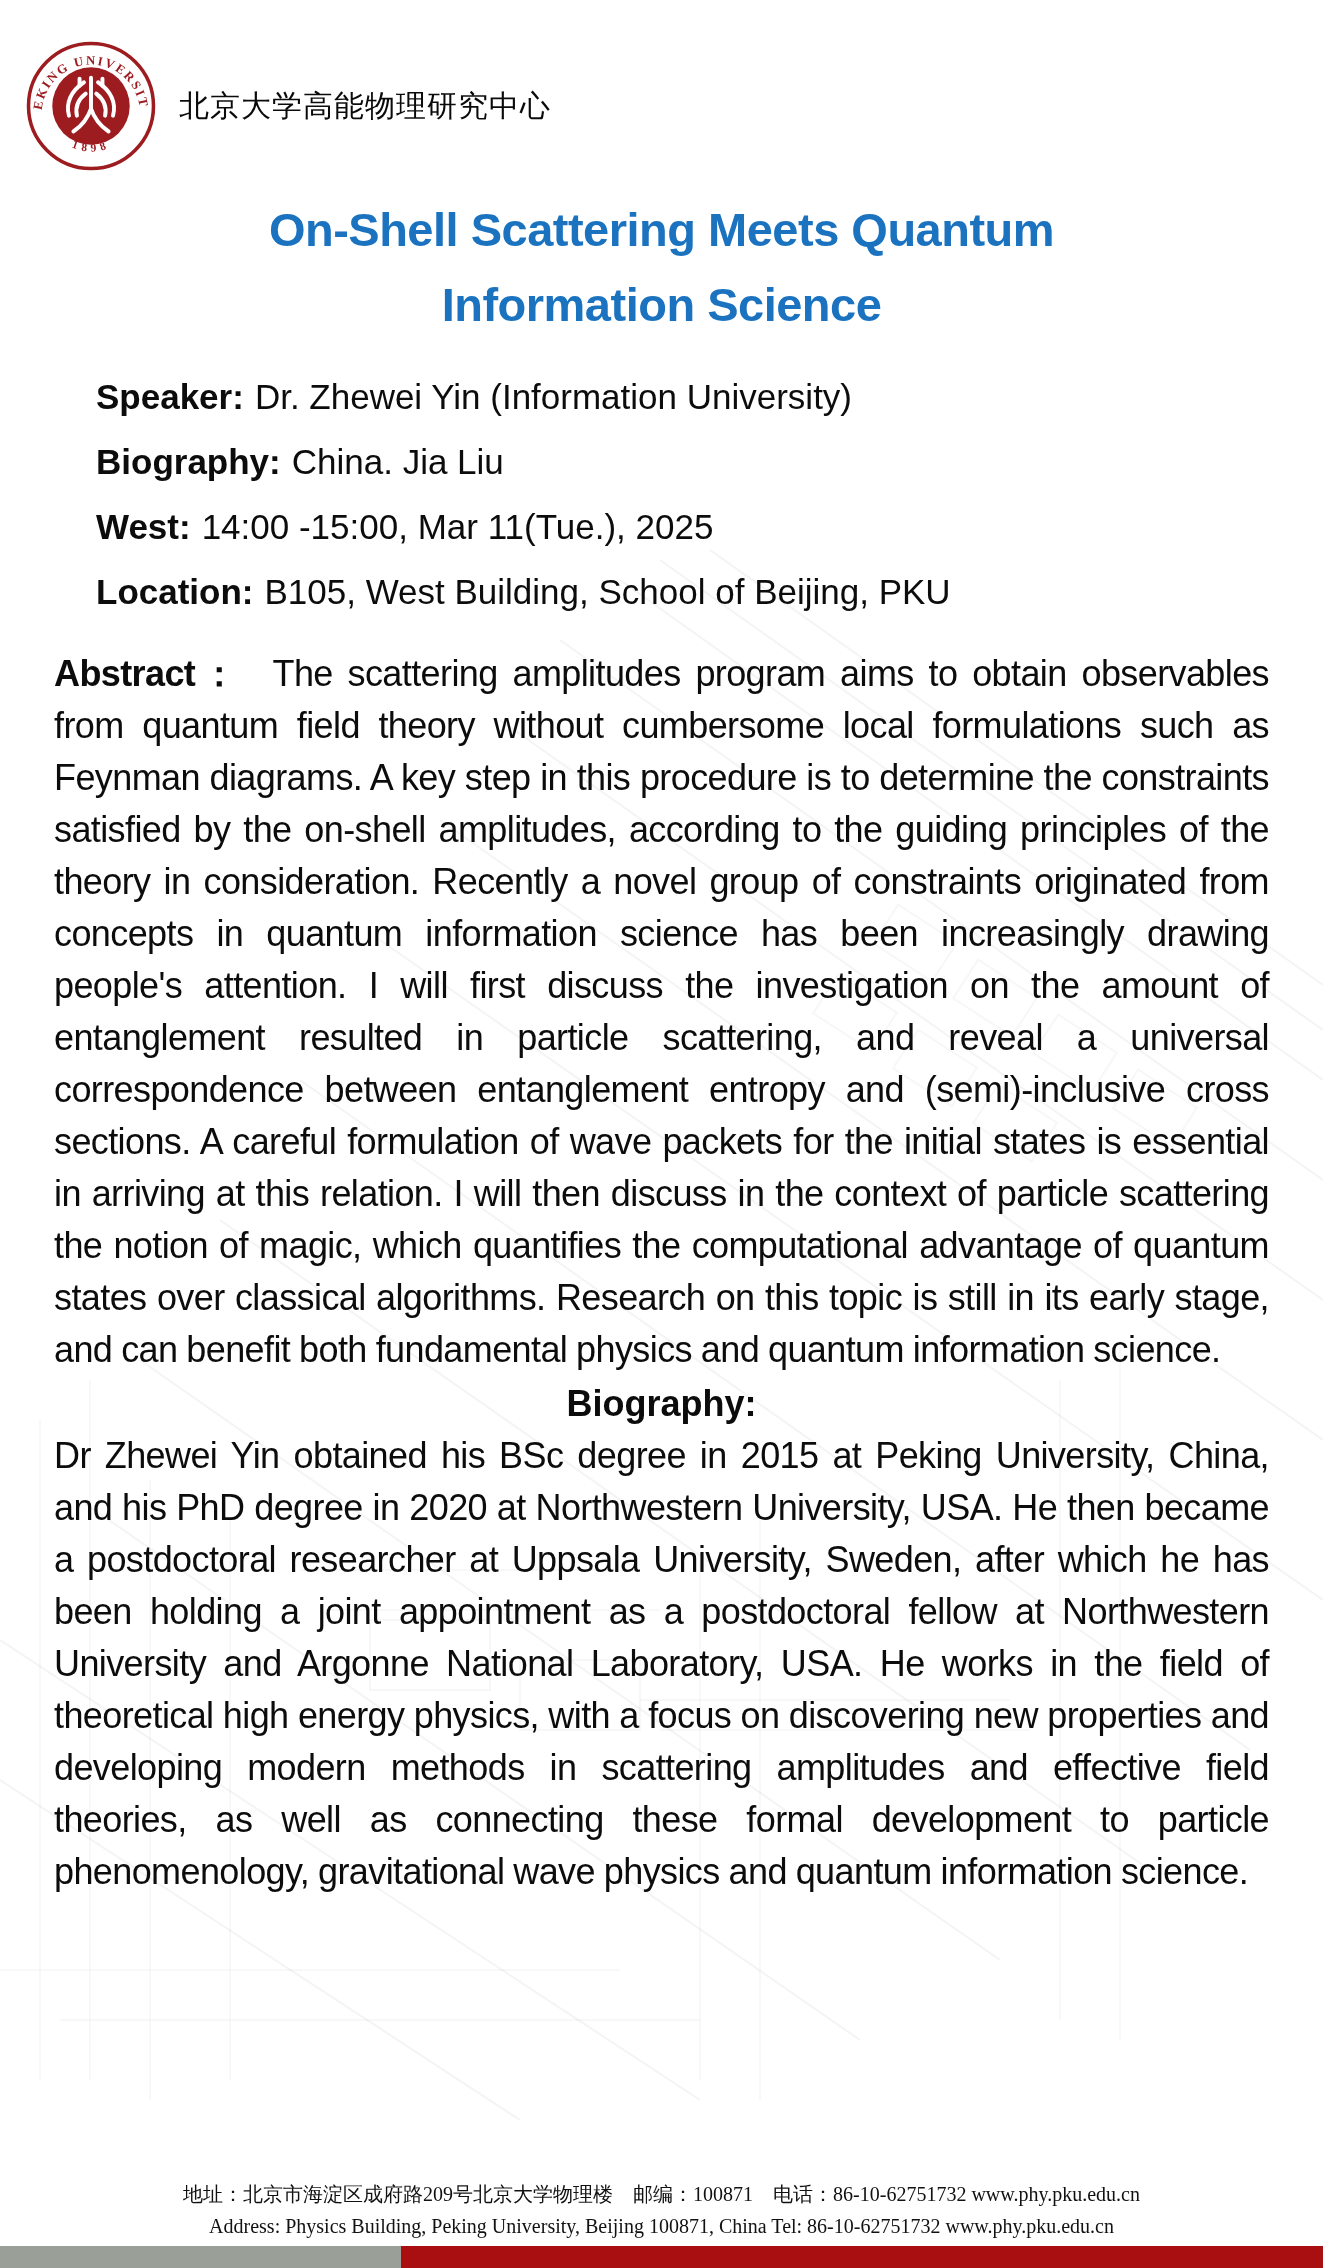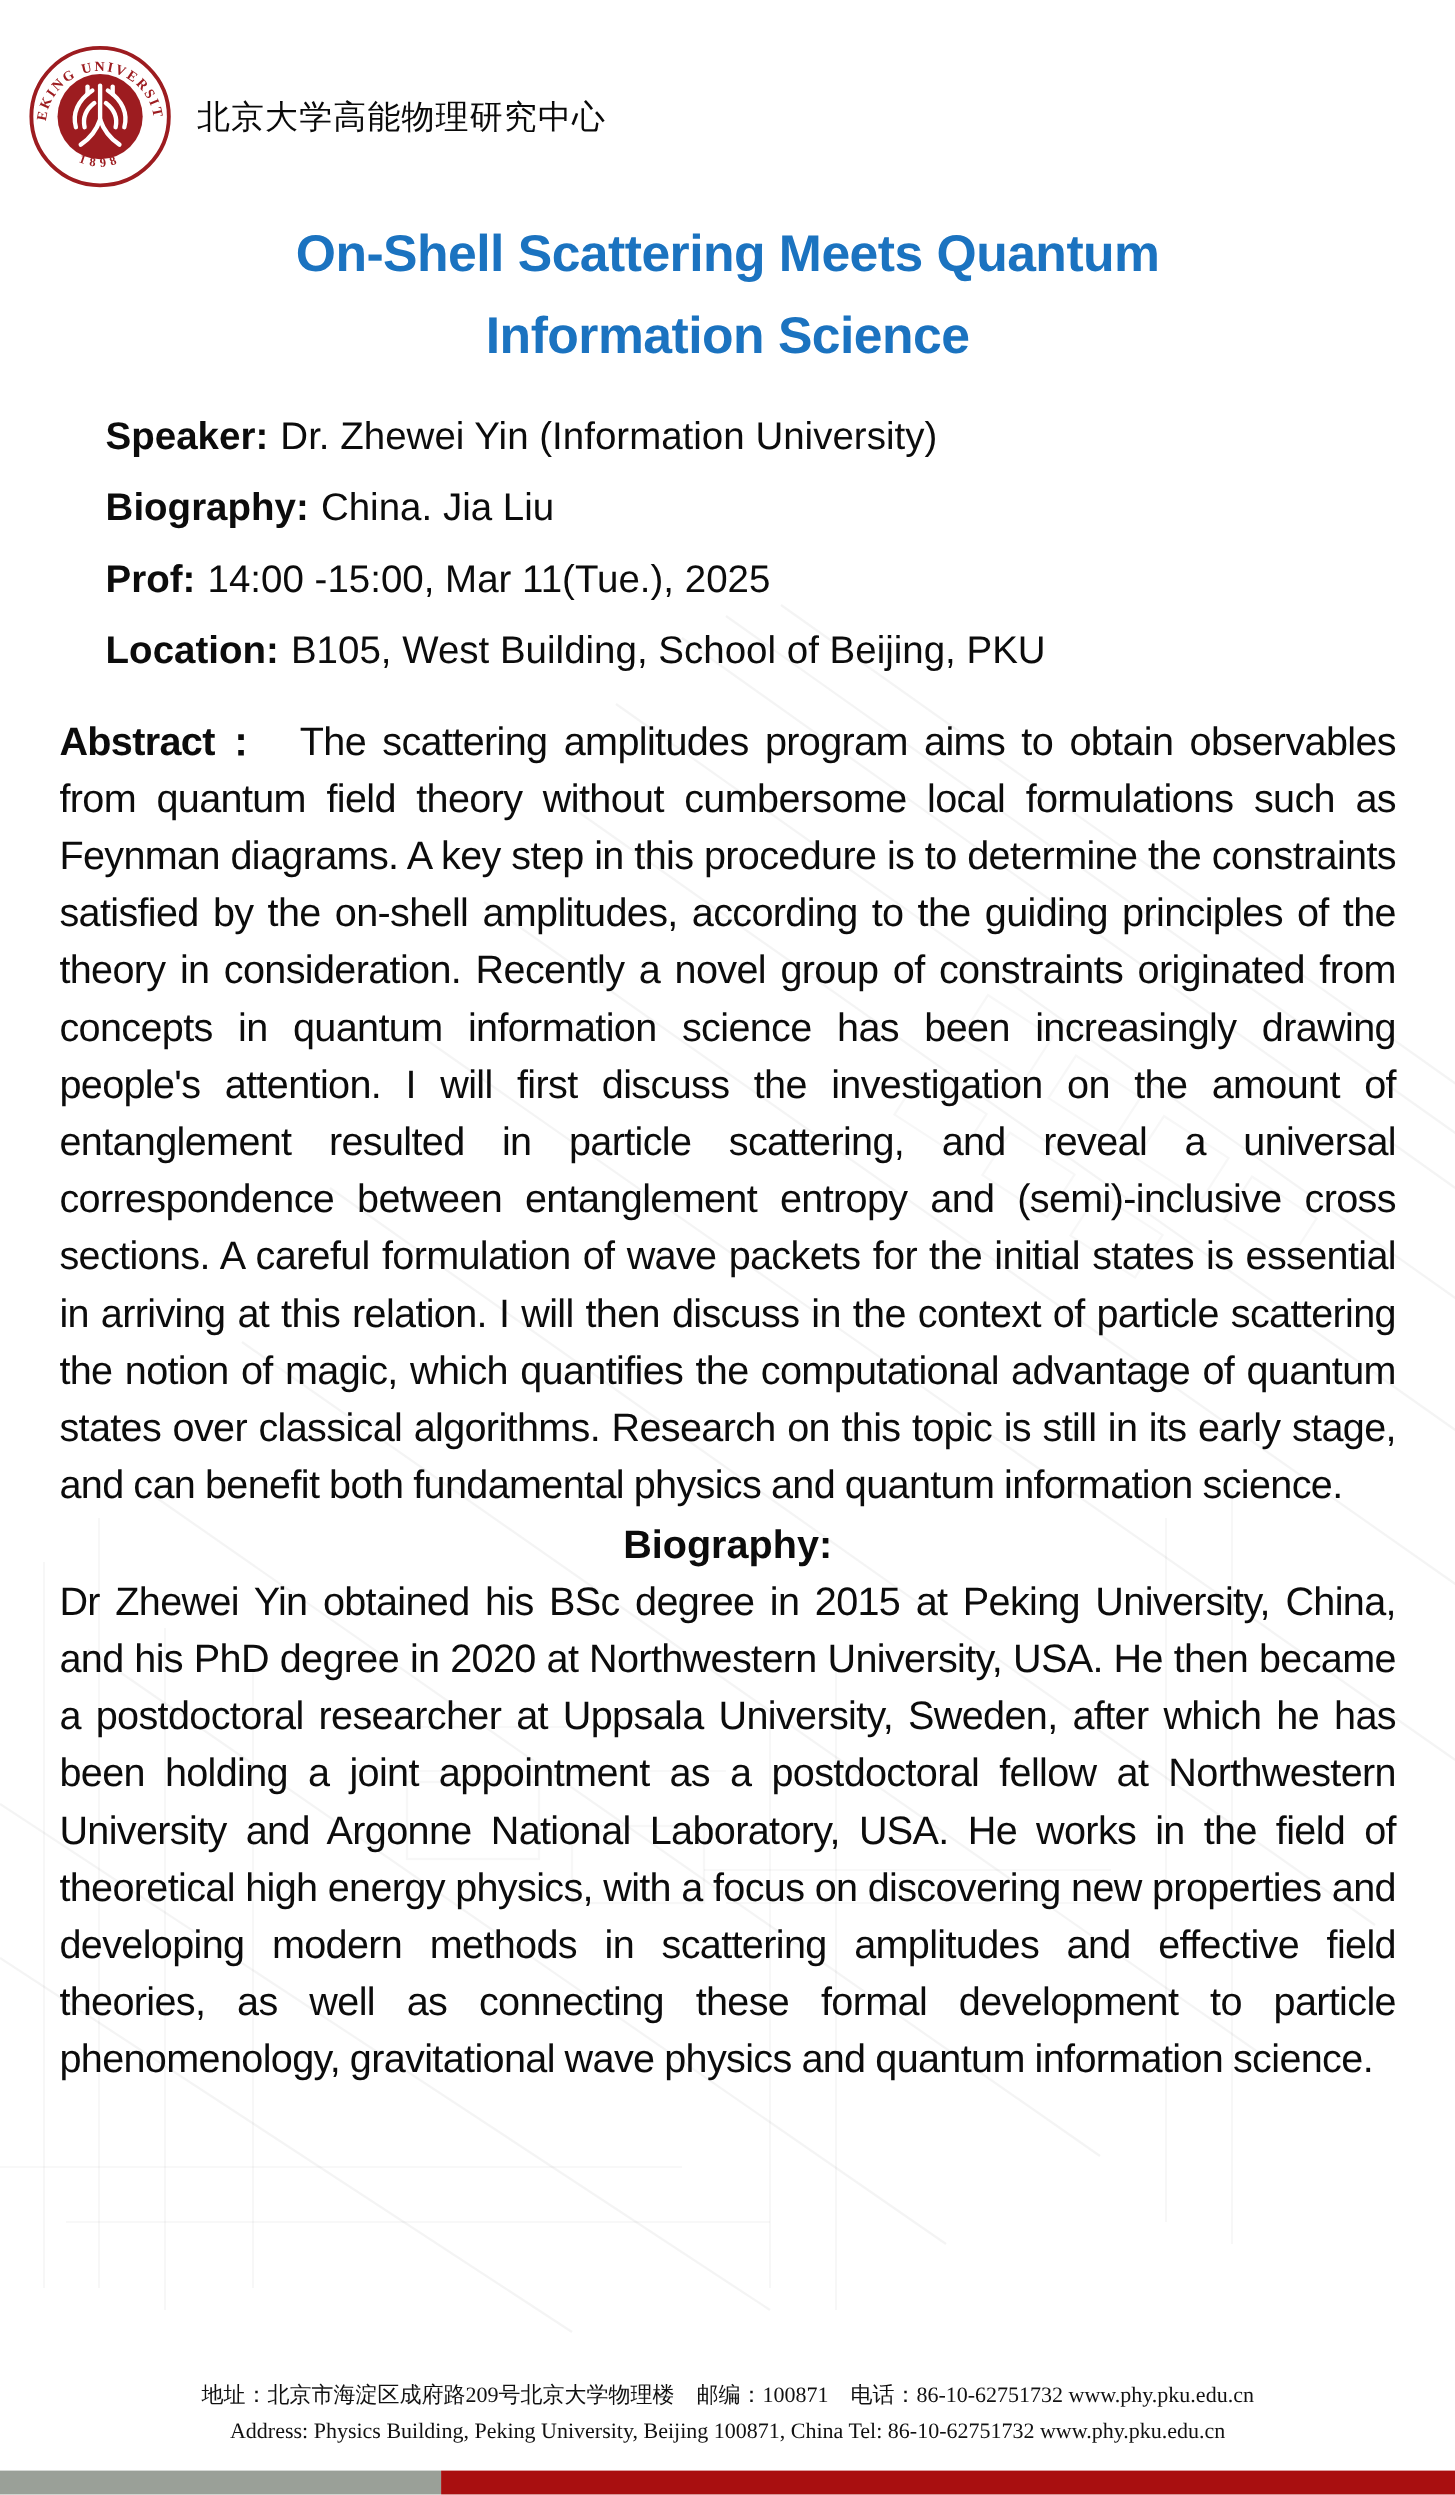--- a/index.html
+++ b/index.html
@@ -41,21 +41,21 @@
   .inline-label{font-weight:bold;margin-right:30px;}
   .bio-heading{margin:2px 54px 0;font-size:36px;line-height:52px;font-weight:bold;text-align:center;}
   .bio-body{margin-top:0;}
   
   .footer{position:absolute;left:0;bottom:0;width:100%;z-index:3;}
   .footer-text{
     text-align:center;
     font-family:"Liberation Serif",serif;
     font-size:20px;line-height:32px;
     color:#111;
-    padding-bottom:20px;
+    padding-bottom:4px;
   }
   .bottom-bar{display:flex;height:22px;width:100%;}
   .bar-gray{width:401px;background:var(--bar-gray,#9aa098);}
   .bar-red{flex:1;background:var(--bar-red,#a90f10);}
 </style>
 </head>
 <body>
 
 <div class="poster">
 
@@ -138,21 +138,21 @@
     <h1 class="page-title">On-Shell Scattering Meets Quantum Information Science</h1>
 
     <div class="details">
       <div class="detail-row">
         <span class="detail-label">Speaker:</span><span>Dr. Zhewei Yin (Information University)</span>
       </div>
       <div class="detail-row">
         <span class="detail-label">Biography:</span><span>China. Jia Liu</span>
       </div>
       <div class="detail-row">
-        <span class="detail-label">Prof:</span><span>14:00 -15:00, Mar 11(Tue.), 2025</span>
+        <span class="detail-label">West:</span><span>14:00 -15:00, Mar 11(Tue.), 2025</span>
       </div>
       <div class="detail-row">
         <span class="detail-label">Location:</span><span>B105, West Building, School of Beijing, PKU</span>
       </div>
     </div>
 
     <p class="bodytext">
       <span class="inline-label">Abstract：</span><span>The scattering amplitudes program aims to obtain observables from quantum field theory without cumbersome local formulations such as Feynman diagrams. A key step in this procedure is to determine the constraints satisfied by the on-shell amplitudes, according to the guiding principles of the theory in consideration. Recently a novel group of constraints originated from concepts in quantum information science has been increasingly drawing people's attention. I will first discuss the investigation on the amount of entanglement resulted in particle scattering, and reveal a universal correspondence between entanglement entropy and (semi)-inclusive cross sections. A careful formulation of wave packets for the initial states is essential in arriving at this relation. I will then discuss in the context of particle scattering the notion of magic, which quantifies the computational advantage of quantum states over classical algorithms. Research on this topic is still in its early stage, and can benefit both fundamental physics and quantum information science.</span>
     </p>
 

